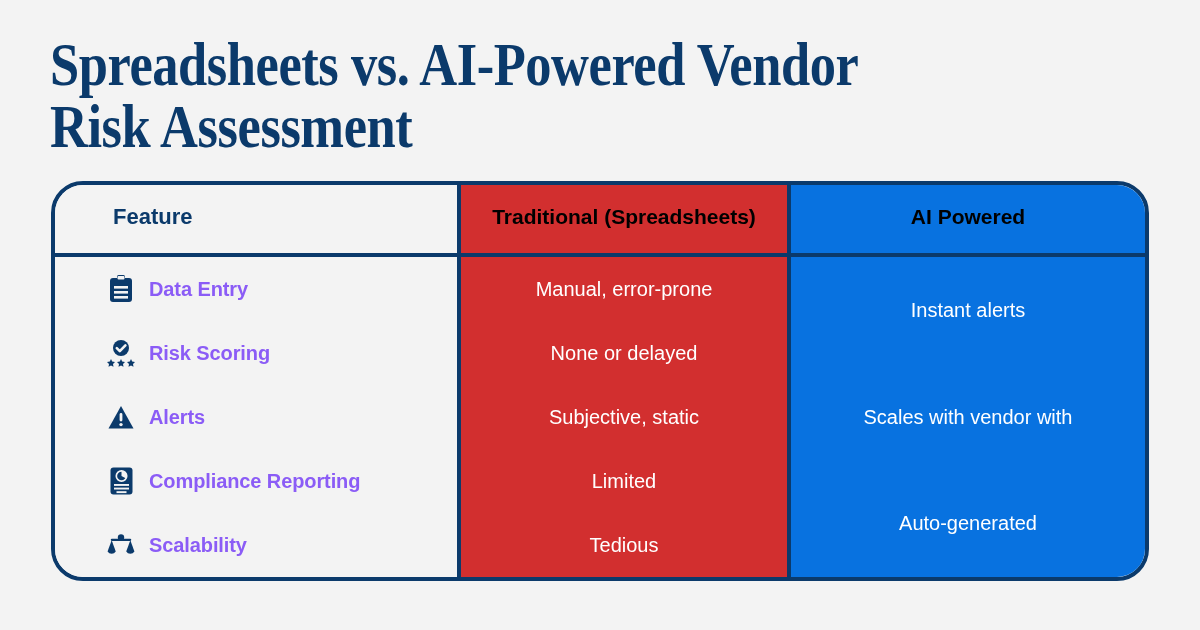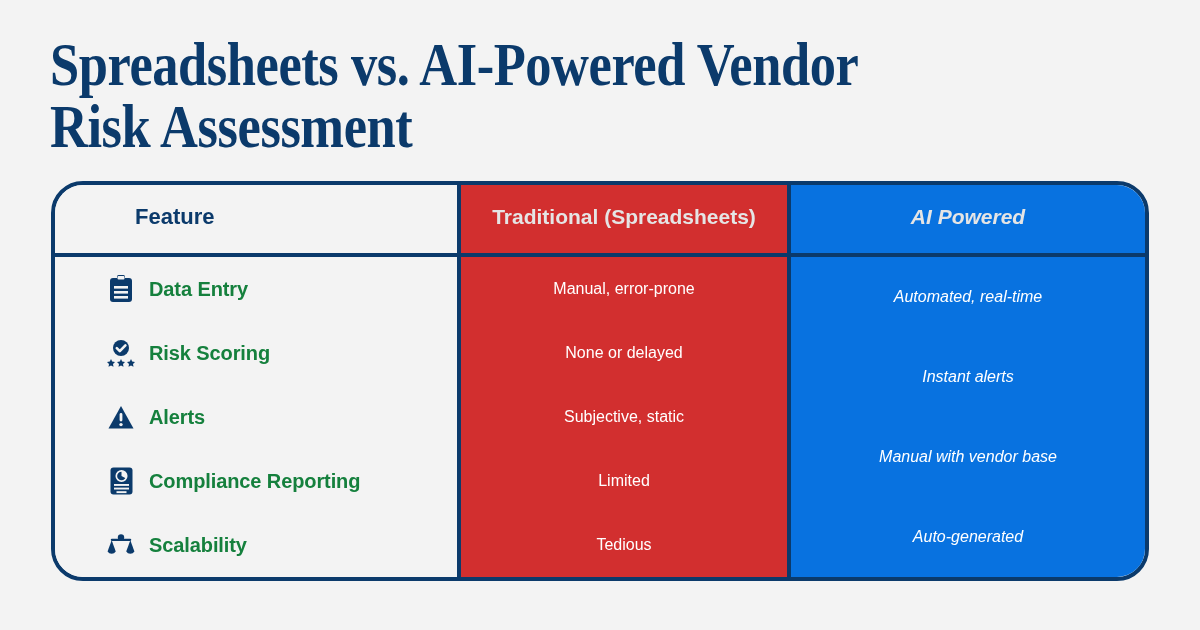--- a/index.html
+++ b/index.html
@@ -87,40 +87,39 @@
     border-right: 4px solid #0b3a6b;
     display: flex;
     flex-direction: column;
   }
   .col-ai {
     flex: 1 1 auto;
     box-sizing: border-box;
     background: #0872e0;
     display: flex;
     flex-direction: column;
-    font-style: italic;
   }
 
   
   .hcell {
     height: 64px;
     display: flex;
     align-items: center;
     font-size: 21px;
     font-weight: bold;
     box-sizing: border-box;
   }
   .hcell-feature {
     color: #0b3a6b;
-    padding-left: 80px;
+    padding-left: 58px;
     justify-content: flex-start;
     font-size: 22px;
   }
   .hcell-val {
-    color: #e5e5e5;
+    color: #000000;
     justify-content: center;
   }
 
   
   .cells {
     flex: 1 1 auto;
     display: flex;
     flex-direction: column;
   }
   .cell {
@@ -130,27 +129,27 @@
     box-sizing: border-box;
   }
   .cell-feature {
     padding-left: 52px;
     gap: 14px;
     color: #0b3a6b;
   }
   .cell-val {
     justify-content: center;
     color: #ffffff;
-    font-size: 16px;
+    font-size: 20px;
     font-weight: normal;
   }
   .feature-label {
     font-size: 20px;
     font-weight: bold;
-    color: #15803d;
+    color: #8b5cf6;
     letter-spacing: -0.1px;
   }
   .icon {
     width: 28px;
     height: 30px;
     flex: 0 0 28px;
     display: flex;
     align-items: center;
     justify-content: center;
   }
@@ -256,23 +255,22 @@
             <div class="cell cell-val">Manual, error-prone</div>
             <div class="cell cell-val">None or delayed</div>
             <div class="cell cell-val">Subjective, static</div>
             <div class="cell cell-val">Limited</div>
             <div class="cell cell-val">Tedious</div>
           </div>
         </div>
 
         <div class="col-ai">
           <div class="cells">
-            <div class="cell cell-val">Automated, real-time</div>
             <div class="cell cell-val">Instant alerts</div>
-            <div class="cell cell-val">Manual with vendor base</div>
+            <div class="cell cell-val">Scales with vendor with</div>
             <div class="cell cell-val">Auto-generated</div>
           </div>
         </div>
 
       </div>
     </div>
   </div>
 
 </div>
 

